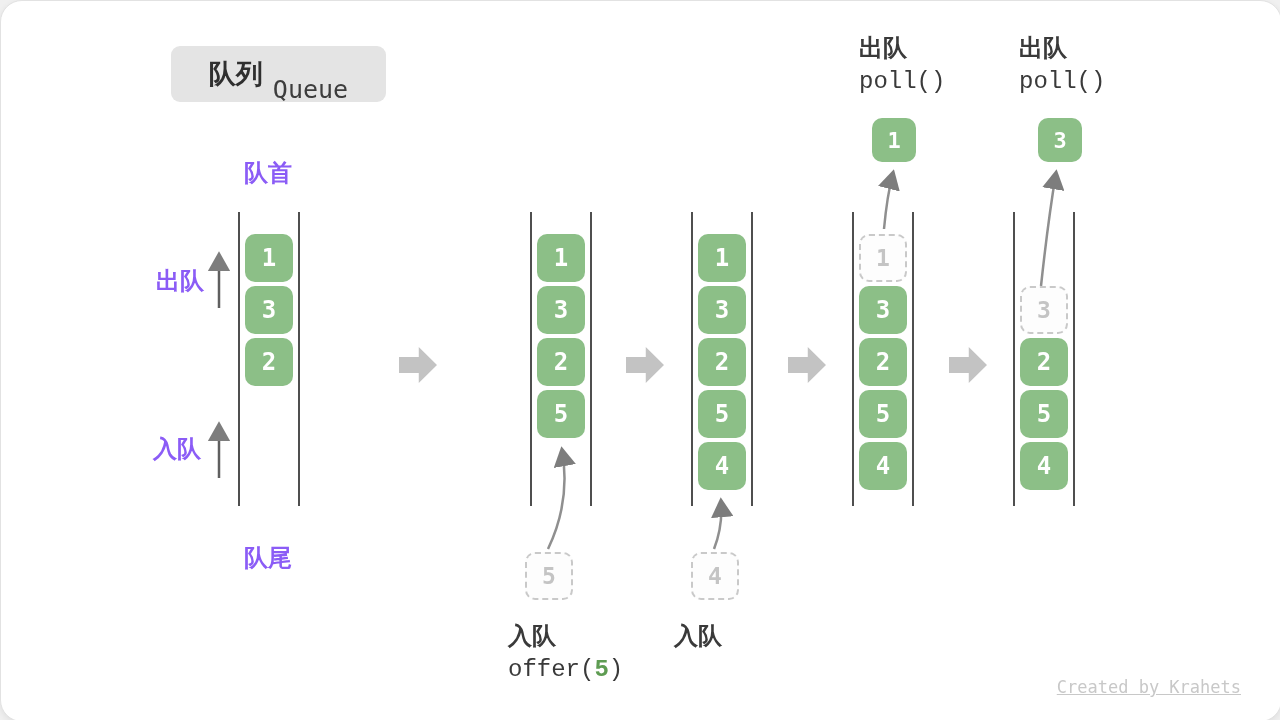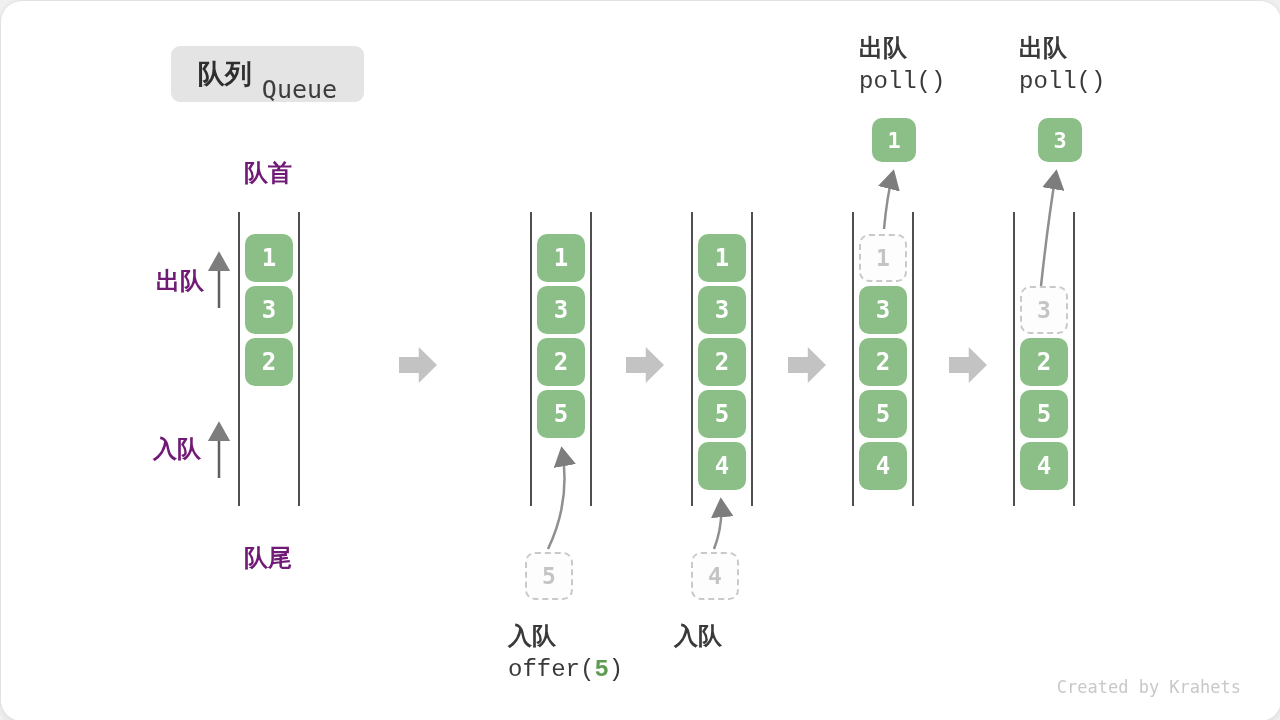--- a/index.html
+++ b/index.html
@@ -7,29 +7,29 @@
     position:relative;width:1280px;height:720px;
     background:#ffffff;border:1px solid #e2e2e2;border-radius:22px;
     box-shadow:0 2px 6px rgba(0,0,0,0.07);
     overflow:hidden;
     font-family:"Liberation Sans", sans-serif;
     color:#3a3a3a;
   }
 
   
   .badge{
-    position:absolute;left:170px;top:45px;width:193px;height:56px;
+    position:absolute;left:170px;top:45px;width:215px;height:56px;
     background:#e4e4e4;border-radius:9px;
     display:flex;align-items:center;justify-content:center;gap:10px;
   }
   .badge-zh{font-size:27px;font-weight:700;color:#2f2f2f;}
   .badge-en{font-size:25px;font-family:"DejaVu Sans Mono", monospace;color:#3d3d3d;margin-top:30px;}
 
   
-  .lbl{position:absolute;font-size:24px;font-weight:700;color:#701a75;white-space:nowrap;}
+  .lbl{position:absolute;font-size:24px;font-weight:700;color:#8b5cf6;white-space:nowrap;}
   .lbl-front{left:243px;top:156px;}
   .lbl-rear{left:243px;top:541px;text-align:right;}
   .lbl-dequeue{left:155px;top:264px;}
   .lbl-enqueue{left:152px;top:432px;}
 
   
   .queue{position:absolute;top:211px;width:62px;height:294px;}
   .q1{left:237px;} .q2{left:529px;} .q3{left:690px;} .q4{left:851px;} .q5{left:1012px;}
   .vline{position:absolute;top:0;width:2px;height:294px;background:#4f4f4f;}
   .vline.left{left:0;} .vline.right{right:0;}
@@ -79,21 +79,21 @@
     position:absolute;top:346px;width:38px;height:36px;background:#c3c3c3;
     clip-path:polygon(0% 28%, 52% 28%, 52% 0%, 100% 50%, 52% 100%, 52% 72%, 0% 72%);
   }
   .ba1{left:398px;} .ba2{left:625px;} .ba3{left:787px;} .ba4{left:948px;}
 
   
   .arrows{position:absolute;left:0;top:0;width:1280px;height:720px;pointer-events:none;}
 
   .credit{
     position:absolute;right:40px;bottom:24px;
-    font-family:"DejaVu Sans Mono", monospace;font-size:17px;color:#c8c8c8;
+    font-family:"DejaVu Sans Mono", monospace;font-size:17px;color:#c8c8c8;text-decoration:underline;
   }
 </style>
 </head>
 <body>
 
 <div class="canvas">
 
   <div class="badge">
     <span class="badge-zh">队列</span>
     <span class="badge-en">Queue</span>

